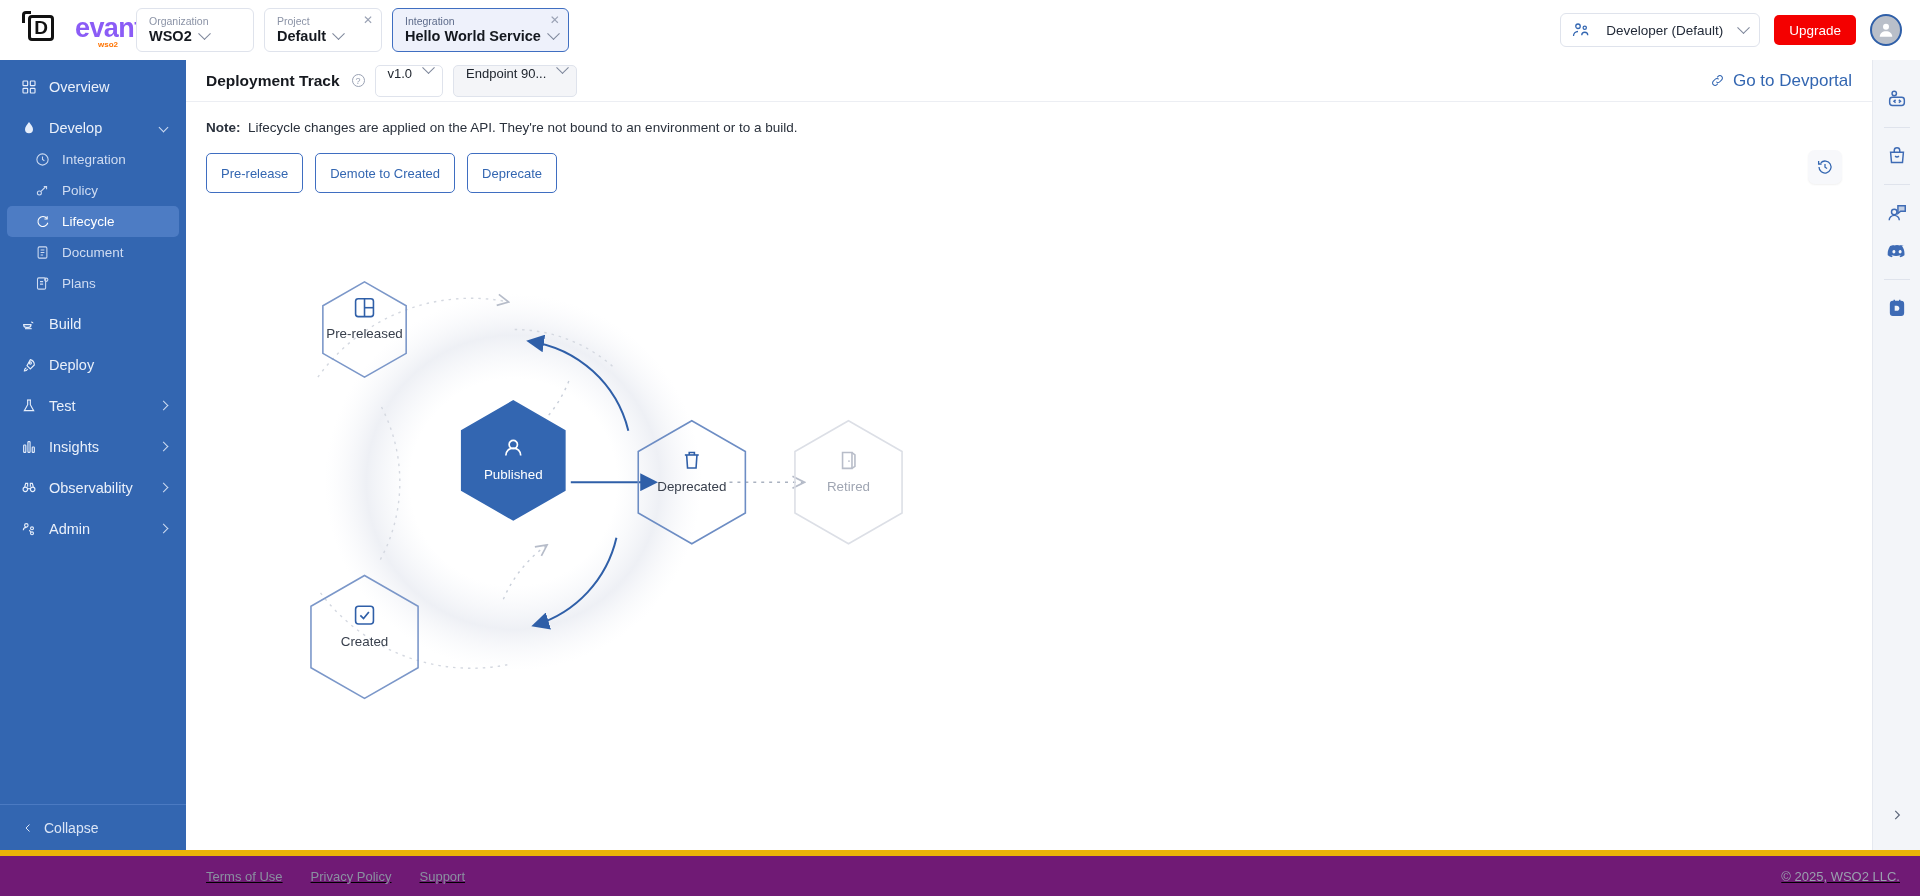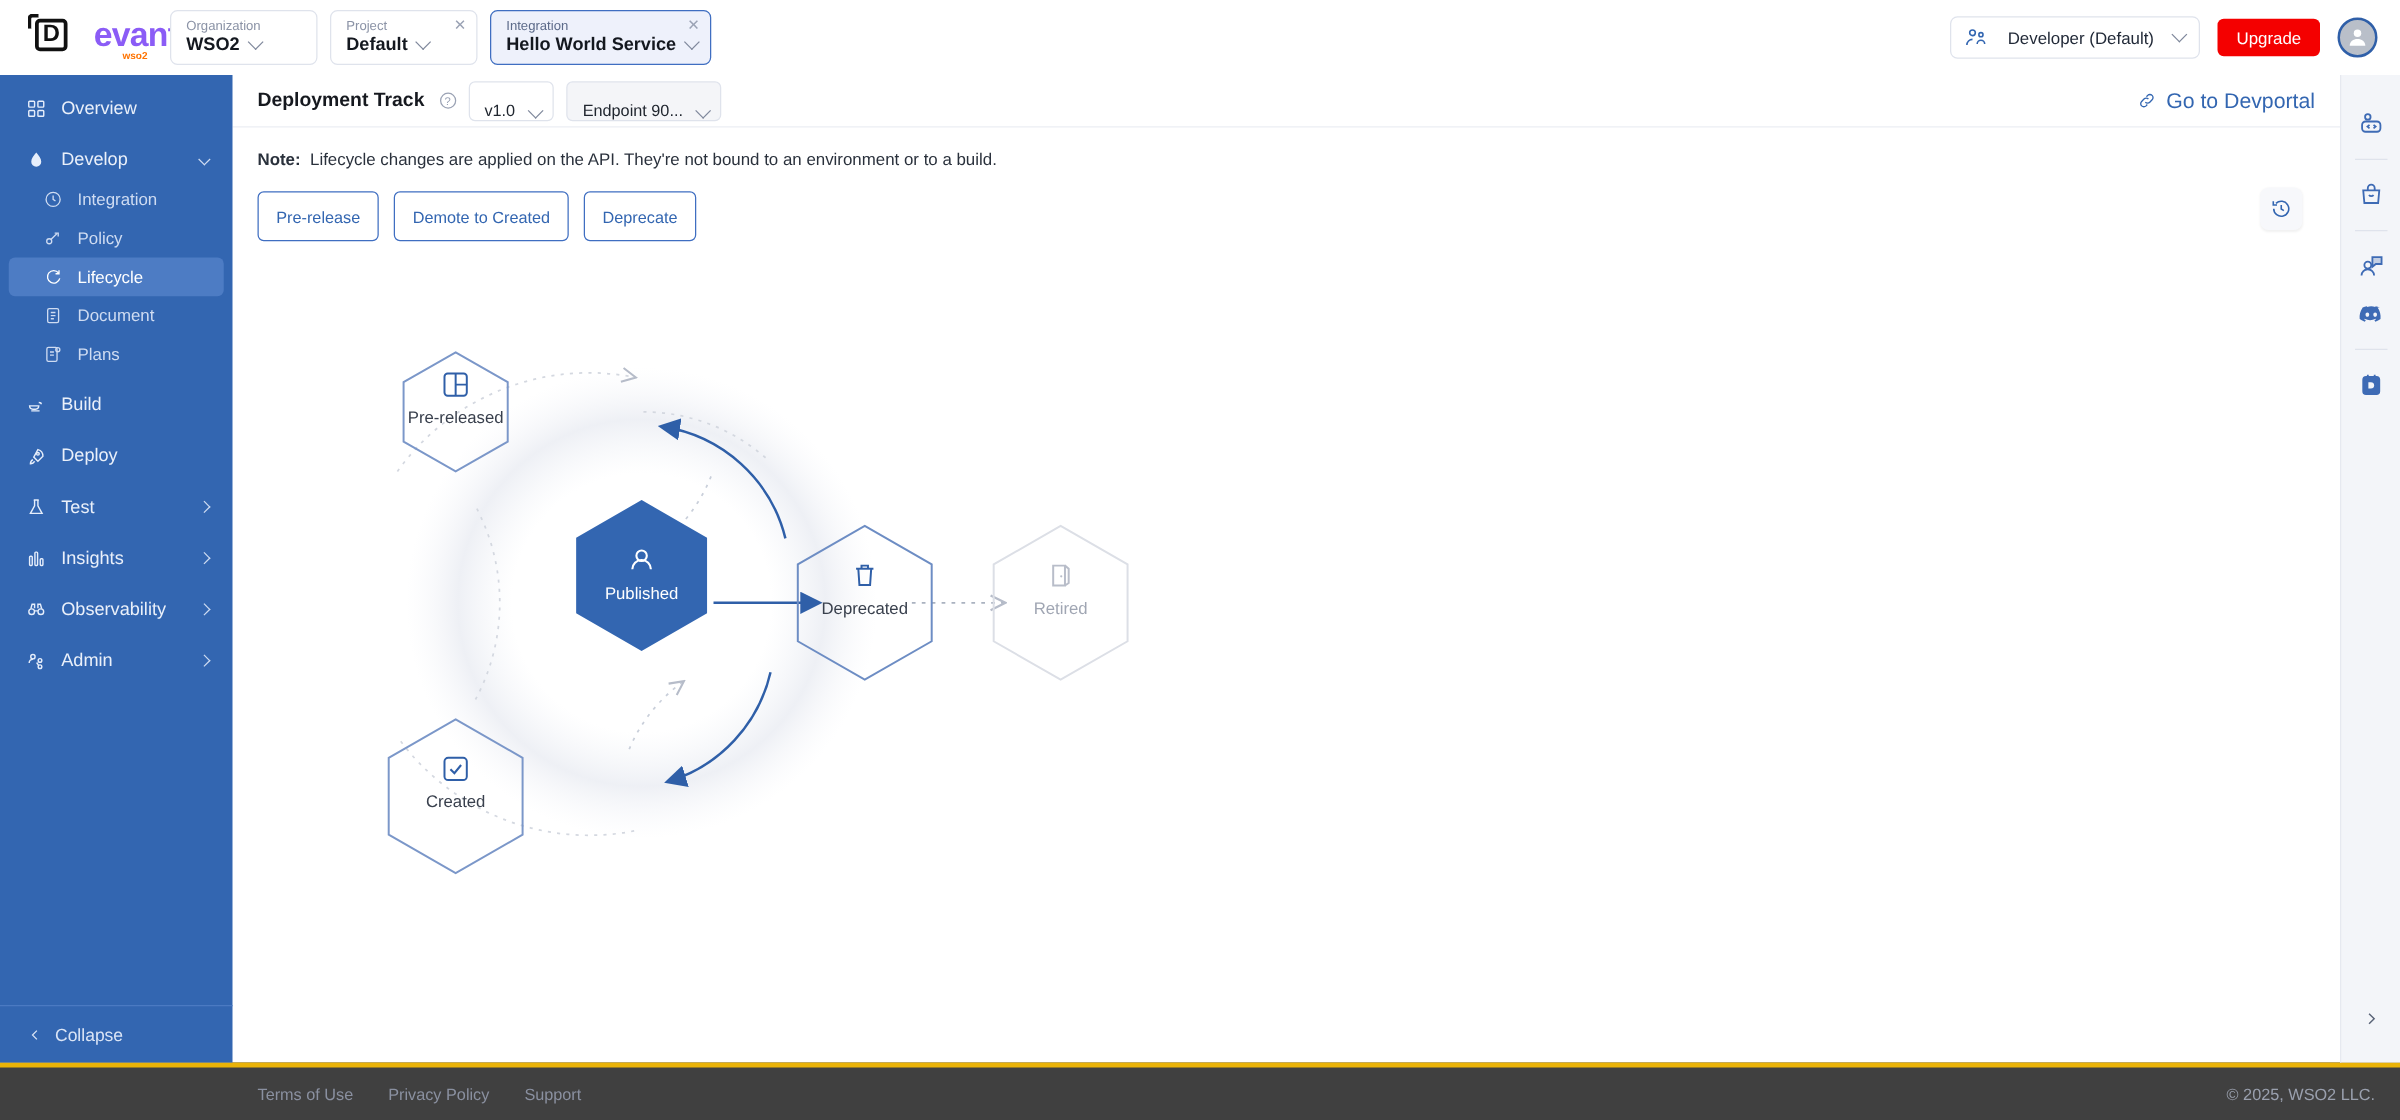--- a/index.html
+++ b/index.html
@@ -100,21 +100,21 @@
     height: 42px; display: flex; align-items: center; padding: 0 20px 0 20px;
     border-bottom: 1px solid #eceef3; gap: 10px; flex: 0 0 42px;
   }
   .track-title { font-size: 15.5px; font-weight: 700; color: #16191f; }
   .help-icon {
     width: 13px; height: 13px; border-radius: 50%; border: 1.3px solid #9aa2b4; color: #9aa2b4;
     font-size: 9px; display: flex; align-items: center; justify-content: center; margin-left: 2px;
   }
   .mini-select {
     height: 32px; border: 1px solid #dfe3ec; border-radius: 5px; background: #fff;
-    display: flex; align-items: flex-end; gap: 12px; padding: 0 9px 0 12px;
+    display: flex; align-items: flex-start; gap: 12px; padding: 0 9px 0 12px;
     font-size: 13px; color: #20262f; cursor: pointer;
   }
   .mini-select.gray { background: #f4f5f8; }
   .devportal {
     margin-left: auto; display: flex; align-items: center; gap: 8px;
     font-size: 17px; color: #3366b1; cursor: pointer;
   }
 
   .content { flex: 1 1 auto; position: relative; padding: 18px 20px 0 20px; overflow: hidden; }
   .note { font-size: 13.5px; color: #2a313c; margin-bottom: 18px; }
@@ -141,22 +141,22 @@
   }
   .rail-item { width: 34px; height: 38px; display: flex; align-items: center; justify-content: center; cursor: pointer; }
   .rail-div { width: 26px; height: 1px; background: #dfe3ec; margin: 9px 0; }
   .rail-expand {
     position: absolute; bottom: 20px; width: 30px; height: 30px;
     display: flex; align-items: center; justify-content: center; cursor: pointer; color: #5a6478;
   }
 
   
   .footer {
-    height: 46px; background: #404040; display: flex; align-items: center;
-    padding: 0 20px 0 206px; flex: 0 0 46px; border-top: 4px solid #eab308;
+    height: 46px; background: #701a75; display: flex; align-items: center;
+    padding: 0 20px 0 206px; flex: 0 0 46px; border-top: 6px solid #eab308; text-decoration: underline;
   }
   .footer a { font-size: 13px; color: #8a90a0; text-decoration: none; margin-right: 28px; cursor: pointer; }
   .copyright { margin-left: auto; font-size: 13px; color: #9aa0ae; }
 </style>
 </head>
 <body>
 
 <div class="app">
 
   <div class="topbar">

